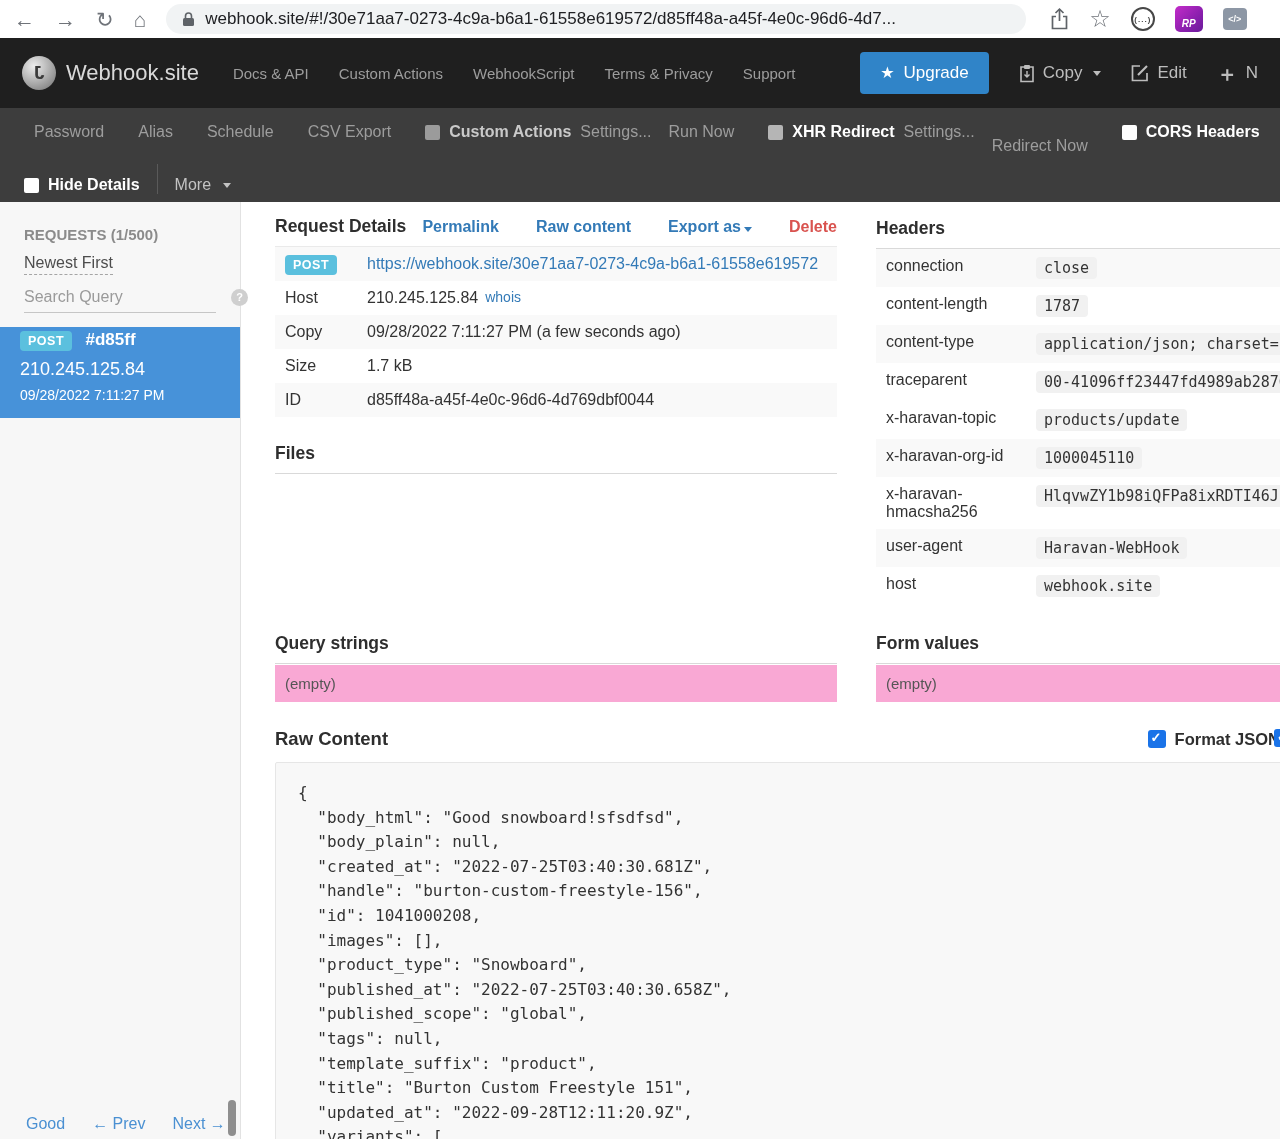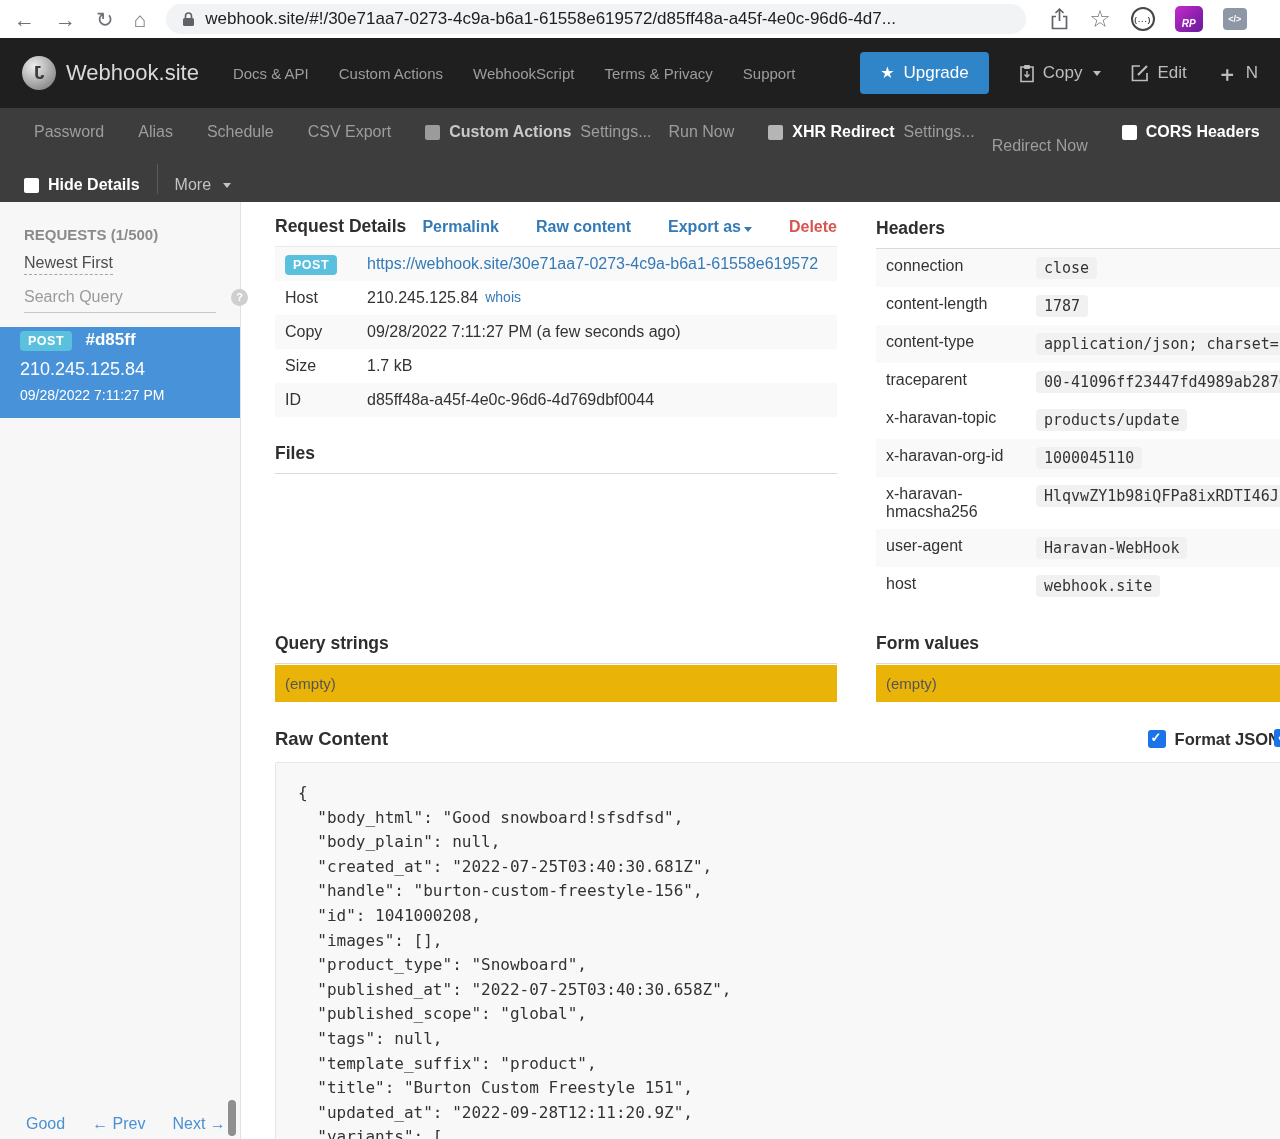--- a/index.html
+++ b/index.html
@@ -71,21 +71,21 @@
   .a-link { color:#337ab7; cursor:pointer; white-space:nowrap; }
   .a-danger { color:#d9534f; cursor:pointer; }
   .drow { display:flex; padding:8px 10px; font-size:16px; align-items:flex-start; }
   .drow.striped { background:#f9f9f9; }
   .dlabel { width:82px; flex:none; color:#333; }
   .dvalue { color:#333; word-break:break-all; }
   .url-link { color:#337ab7; word-break:break-all; cursor:pointer; }
   .inline-link { color:#337ab7; font-size:14px; margin-left:7px; cursor:pointer; white-space:nowrap; }
   .sub-head { margin-top:2px; border-bottom:1px solid #d9d9d9; padding-bottom:9px; }
   .gap-top { margin-top:26px; }
-  .empty-row { background:#eab308; padding:10px; font-size:15px; color:#555; margin-top:1px; }
+  .empty-row { background:#f9a8d4; padding:10px; font-size:15px; color:#555; margin-top:1px; }
   .hrow { display:flex; padding:8px 10px; font-size:16px; align-items:flex-start; overflow:hidden; }
   .hrow.striped { background:#f9f9f9; }
   .hlabel { width:150px; flex:none; color:#333; overflow-wrap:break-word; padding-right:6px; }
   .hvalue { font-family:"DejaVu Sans Mono", monospace; font-size:15px; background:#f1f1f1; border-radius:4px; padding:2px 8px; white-space:nowrap; color:#333; }
   
   .raw-section { grid-column:1 / -1; margin-top:0; }
   .raw-head { display:flex; align-items:center; position:relative; margin-bottom:12px; }
   .raw-title { font-size:18.5px; font-weight:bold; color:#2e2e2e; }
   .format-json { margin-left:auto; display:flex; align-items:center; gap:9px; font-size:16.5px; font-weight:bold; color:#2e2e2e; }
   .cb-blue { width:18px; height:18px; border-radius:3px; background:#1a73e8; position:relative; flex:none; cursor:pointer; }

